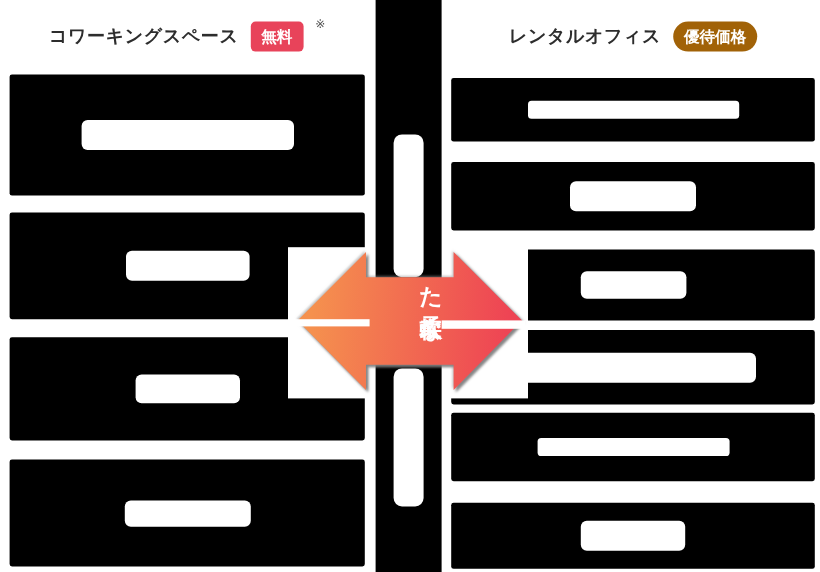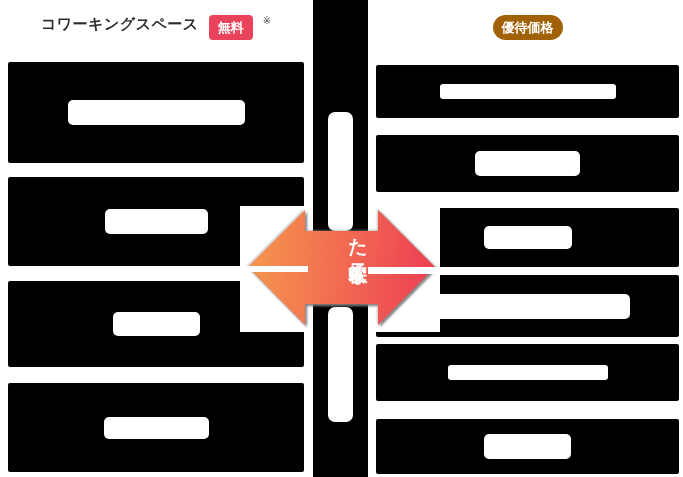--- a/index.html
+++ b/index.html
@@ -3,21 +3,21 @@
 <meta charset="utf-8">
 <style>
   html,body{margin:0;padding:0;background:#fff;}
   .stage{
     position:relative;width:683px;height:477px;background:#fff;overflow:hidden;
     font-family:"Liberation Sans","DejaVu Sans",sans-serif;
   }
   .col{position:absolute;top:0;height:477px;}
   .col-header{
     position:absolute;top:15px;left:0;right:0;height:30px;
-    display:flex;align-items:flex-start;justify-content:center;gap:10px;
+    display:flex;align-items:center;justify-content:center;gap:10px;
   }
   .col-title{font-size:15px;font-weight:bold;color:#2d2d2d;letter-spacing:.5px;white-space:nowrap;}
   .badge{
     color:#fff;font-size:13px;font-weight:bold;line-height:1;
     padding:6px 9px;white-space:nowrap;
   }
   .badge-free{border-radius:4px;}
   .badge-price{border-radius:13px;}
   .note{font-size:10px;color:#555;align-self:flex-start;margin-top:0;}
   .box{
@@ -74,20 +74,21 @@
       <span class="box-label"></span>
     </div>
     <div class="box" style="top:383px;height:89px;">
       <div class="blob" style="width:105px;height:22px;"></div>
       <span class="box-label"></span>
     </div>
   </div>
 
   <div class="col" style="left:376px;width:303px;">
     <div class="col-header">
+      <span class="col-title">レンタルオフィス</span>
       <span class="badge badge-price" style="background: #a16207;">優待価格</span>
     </div>
     <div class="box" style="top:65px;height:53px;">
       <div class="blob" style="width:176px;height:15px;border-radius:3px;"></div>
       <span class="box-label"></span>
     </div>
     <div class="box" style="top:135px;height:57px;">
       <div class="blob" style="width:105px;height:25px;"></div>
       <span class="box-label"></span>
     </div>

